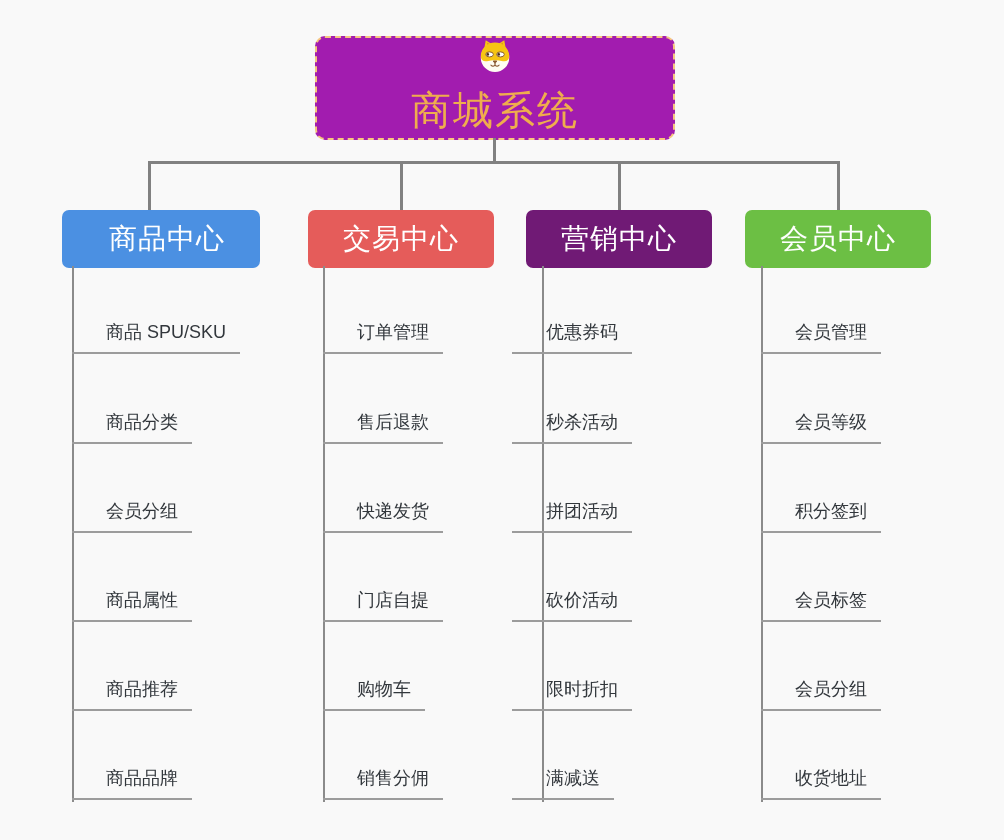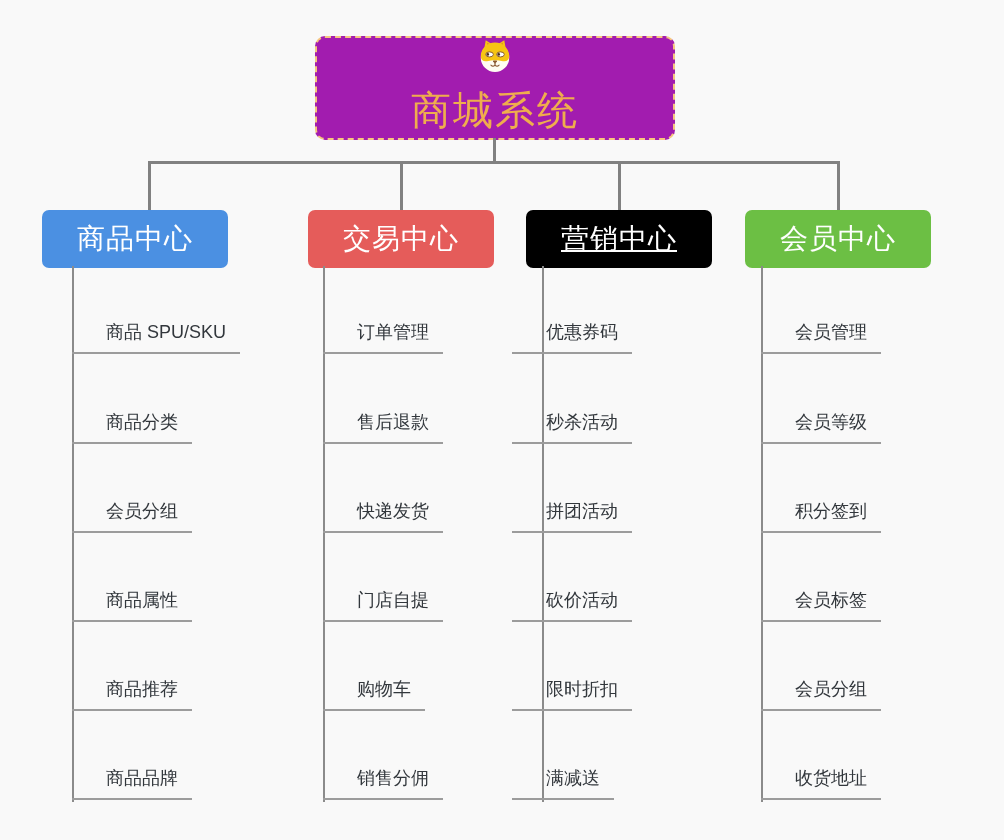--- a/index.html
+++ b/index.html
@@ -54,21 +54,21 @@
     top: 210px;
     width: 186px; height: 58px;
     border-radius: 7px;
     color: #ffffff;
     font-size: 28px;
     line-height: 58px;
     text-align: center;
     letter-spacing: 1px;
     white-space: nowrap;
   }
-  .box-0 { left: 42px;  }
+  .box-0 { left: 62px; padding-left: 12px;  }
   .box-1 { left: 308px; }
   .box-2 { left: 526px; }
   .box-3 { left: 745px; }
 
   
   .trunk {
     position: absolute;
     top: 266px;
     width: 2px; height: 536px;
     background: #8b8b8b;
@@ -127,21 +127,21 @@
 
   <div class="conn conn-stem"></div>
   <div class="conn conn-hline"></div>
   <div class="conn conn-drop drop-0"></div>
   <div class="conn conn-drop drop-1"></div>
   <div class="conn conn-drop drop-2"></div>
   <div class="conn conn-drop drop-3"></div>
 
   <div class="branch-box box-0" style="background-color: rgb(75, 144, 226);">商品中心</div>
   <div class="branch-box box-1" style="background-color: rgb(229, 92, 90);">交易中心</div>
-  <div class="branch-box box-2" style="background-color: #000000; text-decoration: underline;">营销中心</div>
+  <div class="branch-box box-2" style="background-color: #701a75;">营销中心</div>
   <div class="branch-box box-3" style="background-color: rgb(108, 191, 68);">会员中心</div>
 
   <div class="trunk trunk-0"></div>
   <div class="trunk trunk-1"></div>
   <div class="trunk trunk-2"></div>
   <div class="trunk trunk-3"></div>
 
   <div class="leaf c0 r0">商品 SPU/SKU</div>
   <div class="leaf c0 r1">商品分类</div>
   <div class="leaf c0 r2">会员分组</div>

